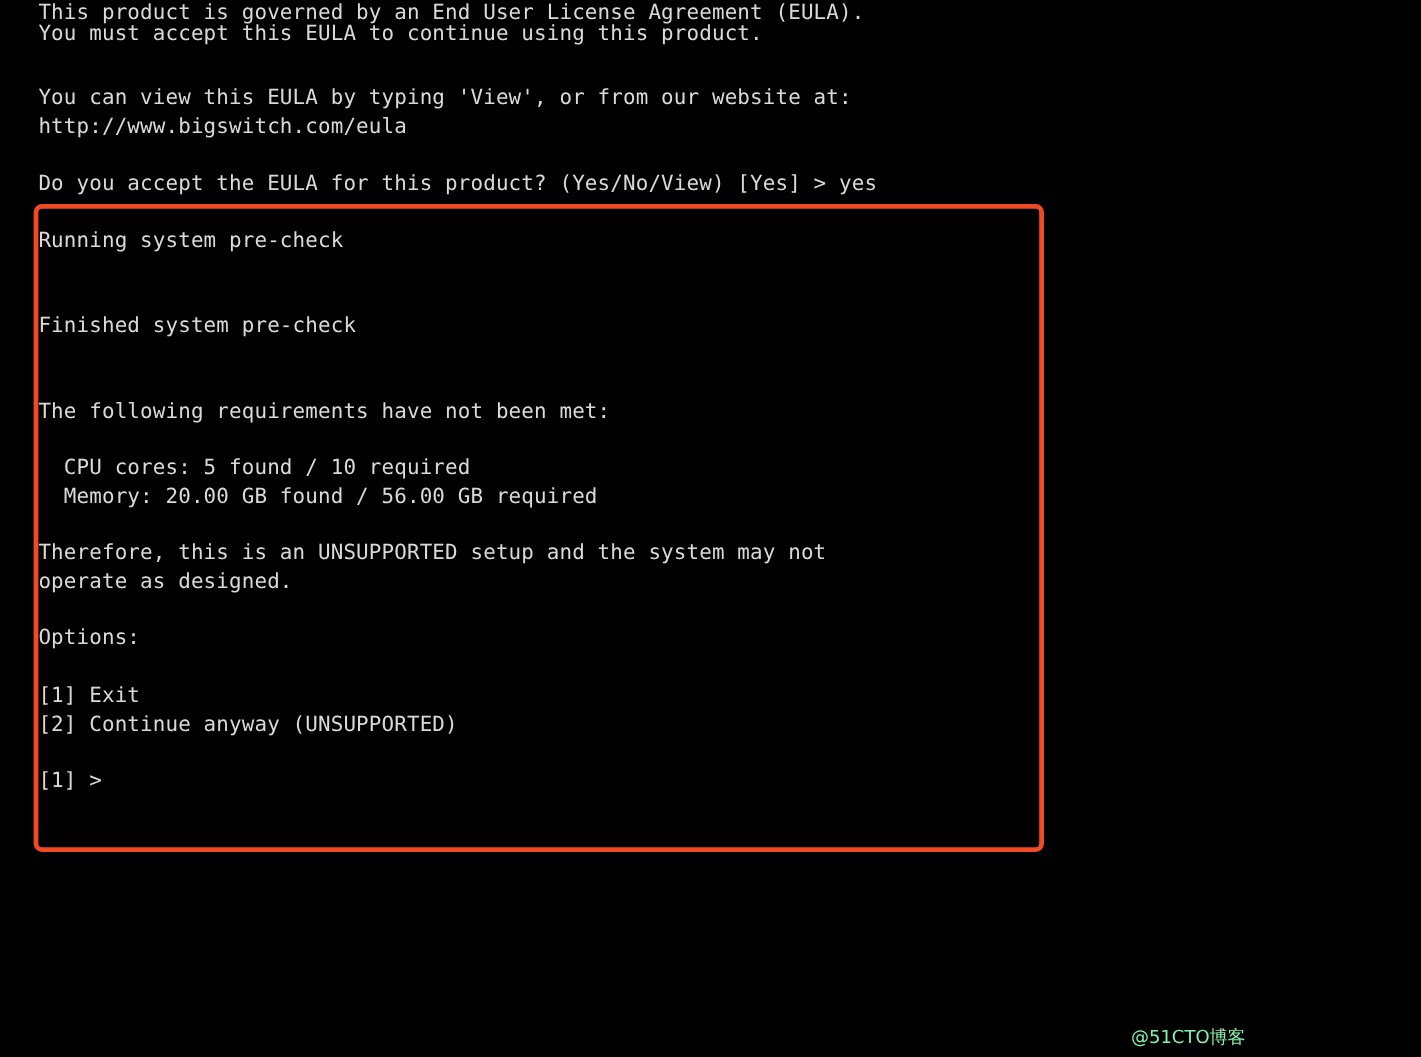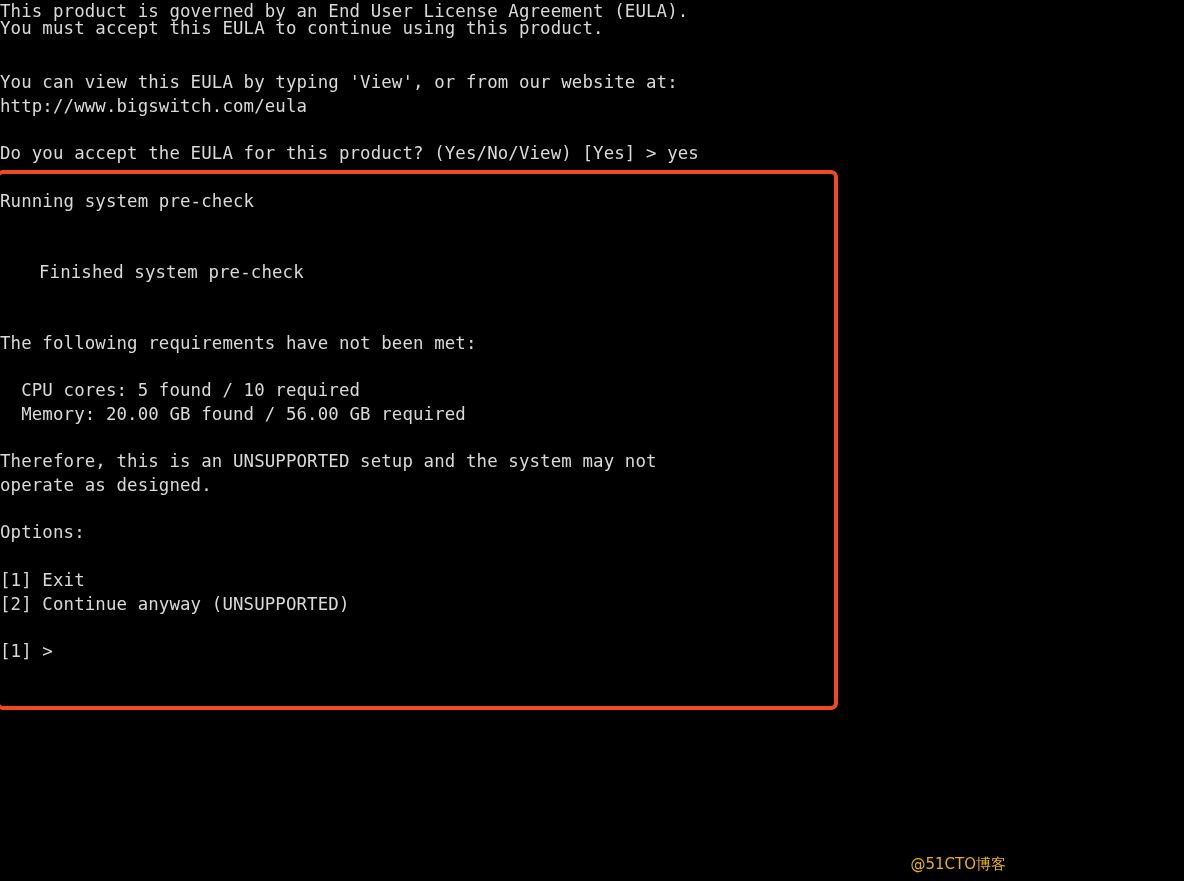--- a/index.html
+++ b/index.html
@@ -11,20 +11,21 @@
   }
   body {
     font-family:"DejaVu Sans Mono","Liberation Mono",monospace;
     color:#d9d9d9;
   }
   #screen {
     position:relative;
     width:1016px;
     height:881px;
     background:#000000;
+    margin-left:32px;
   }
   
   .term-line {
     position:absolute;
     left:0px;
     white-space:pre;
     font-size:17.4px;
     line-height:23.7px;
     letter-spacing:0.12px;
     color:#d9d9d9;
@@ -76,21 +77,21 @@
   <div class="term-line blank" style="top:118.5px;"></div>
 
   <div class="term-line" style="top:142.2px;">Do you accept the EULA for this product? (Yes/No/View) [Yes] &gt; yes</div>
 
   <div class="term-line" style="top:189.6px;">Running system pre-check</div>
 
   <div class="term-line blank" style="top:213.3px;"></div>
 
   <div class="term-line blank" style="top:237px;"></div>
 
-  <div class="term-line" style="top:260.7px;padding-left:39px;">Finished system pre-check</div>
+  <div class="term-line" style="top:260.7px;">Finished system pre-check</div>
 
   <div class="term-line blank" style="top:284.4px;"></div>
 
   <div class="term-line blank" style="top:308.1px;"></div>
 
   <div class="term-line" style="top:331.8px;">The following requirements have not been met:</div>
 
   <div class="term-line blank" style="top:355.5px;"></div>
 
   <div class="term-line" style="top:379.2px;">  CPU cores: 5 found / 10 required</div>
@@ -112,15 +113,15 @@
   <div class="term-line" style="top:568.8px;">[1] Exit</div>
 
   <div class="term-line" style="top:592.5px;">[2] Continue anyway (UNSUPPORTED)</div>
 
   <div class="term-line blank" style="top:616.2px;"></div>
 
   <div class="term-line" style="top:639.9px;">[1] &gt;</div>
 
   <div id="highlight-box" style="border-color: rgb(239, 74, 35);"></div>
 
-  <div id="watermark" style="color: #eab308;">@51CTO博客</div>
+  <div id="watermark" style="color: #86efac;">@51CTO博客</div>
 
 </div>
 
 </body></html>

